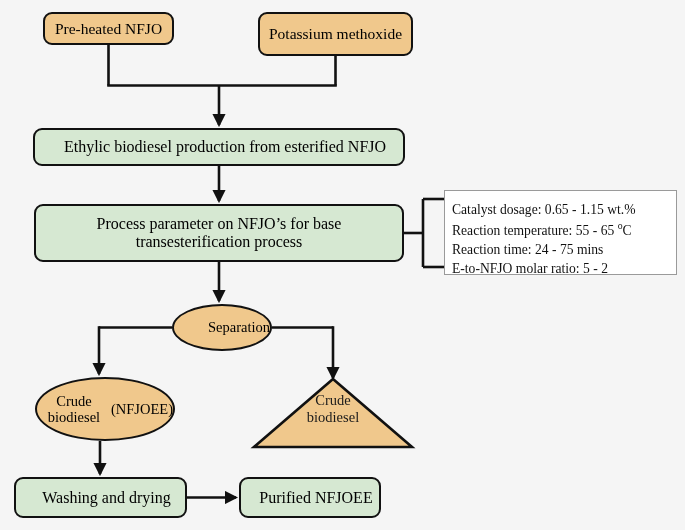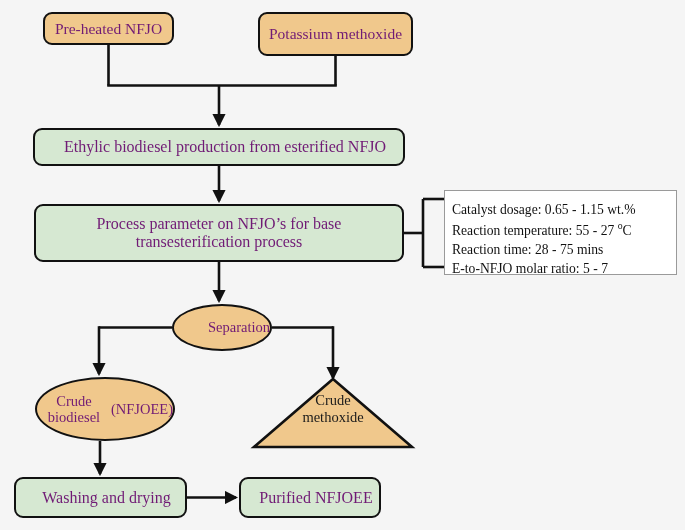--- a/index.html
+++ b/index.html
@@ -27,21 +27,21 @@
     height: 530px;
     pointer-events: none;
   }
   .node {
     position: absolute;
     box-sizing: border-box;
     display: flex;
     align-items: center;
     justify-content: center;
     text-align: center;
-    color: #701a75;
+    color: #000000;
     line-height: 1.12;
   }
   .rbox {
     border: 2.5px solid #111111;
     border-radius: 9px;
   }
   .tan   { background: #f0c88c; }
   .green { background: #d6e8d2; padding-left: 12px; }
 
   .ellipse {
@@ -161,31 +161,31 @@
     <span>Separation</span>
   </div>
 
   <div class="node ellipse tan" id="node-crude">
     <span class="nline">Crude biodiesel</span>
     <span class="nline">(NFJOEE)</span>
   </div>
 
   <div id="node-glycerol-label">
     <span class="nline">Crude</span>
-    <span class="nline">methoxide</span>
+    <span class="nline">biodiesel</span>
   </div>
 
   <div class="node rbox green" id="node-washing">
     <span>Washing and drying</span>
   </div>
 
   <div class="node rbox green" id="node-purified">
     <span>Purified NFJOEE</span>
   </div>
 
   <div class="plainbox" id="params-box">
     <div class="pline">Catalyst dosage: 0.65 - 1.15 wt.%</div>
-    <div class="pline"><span>Reaction temperature: 55 - 27 </span><span class="sup">o</span><span>C</span></div>
-    <div class="pline">Reaction time: 28 - 75 mins</div>
-    <div class="pline">E-to-NFJO molar ratio: 5 - 7</div>
+    <div class="pline"><span>Reaction temperature: 55 - 65 </span><span class="sup">o</span><span>C</span></div>
+    <div class="pline">Reaction time: 24 - 75 mins</div>
+    <div class="pline">E-to-NFJO molar ratio: 5 - 2</div>
   </div>
 
 </div>
 
 </body></html>

